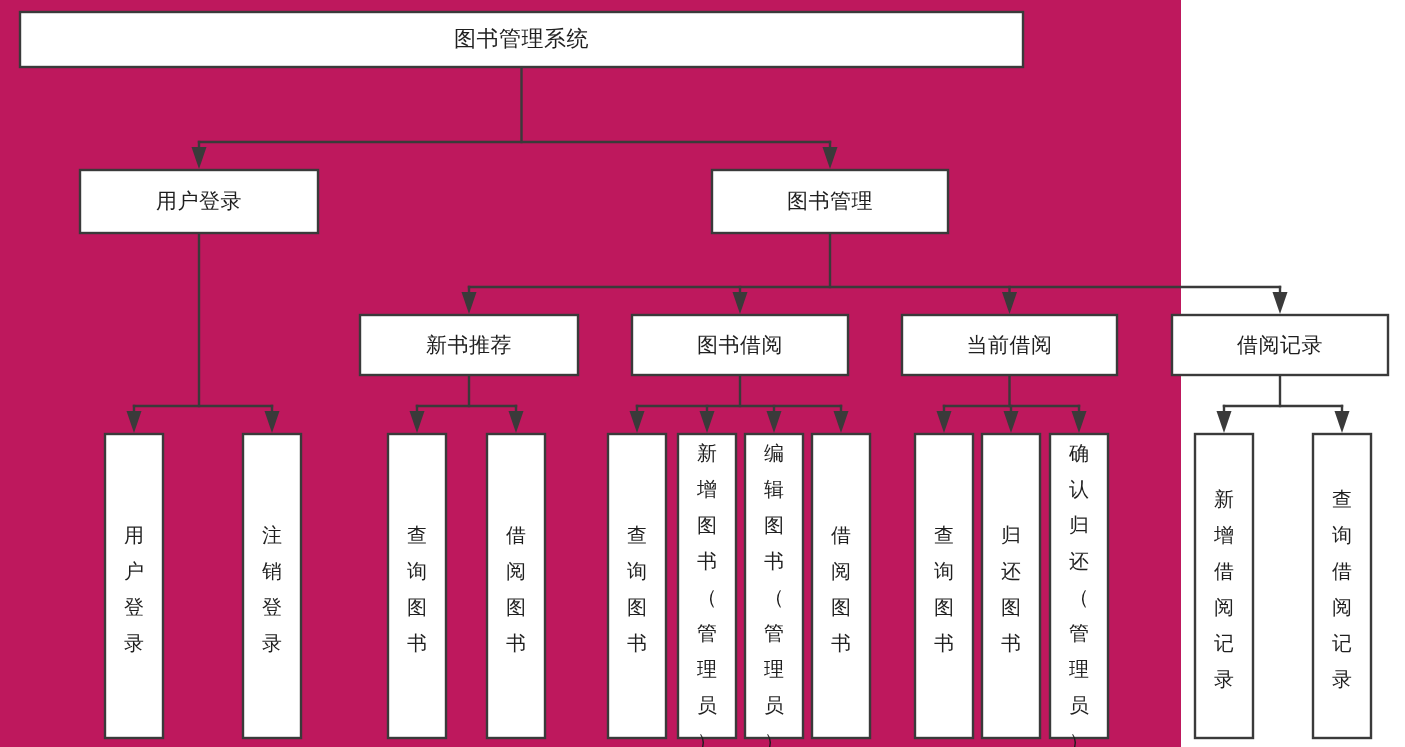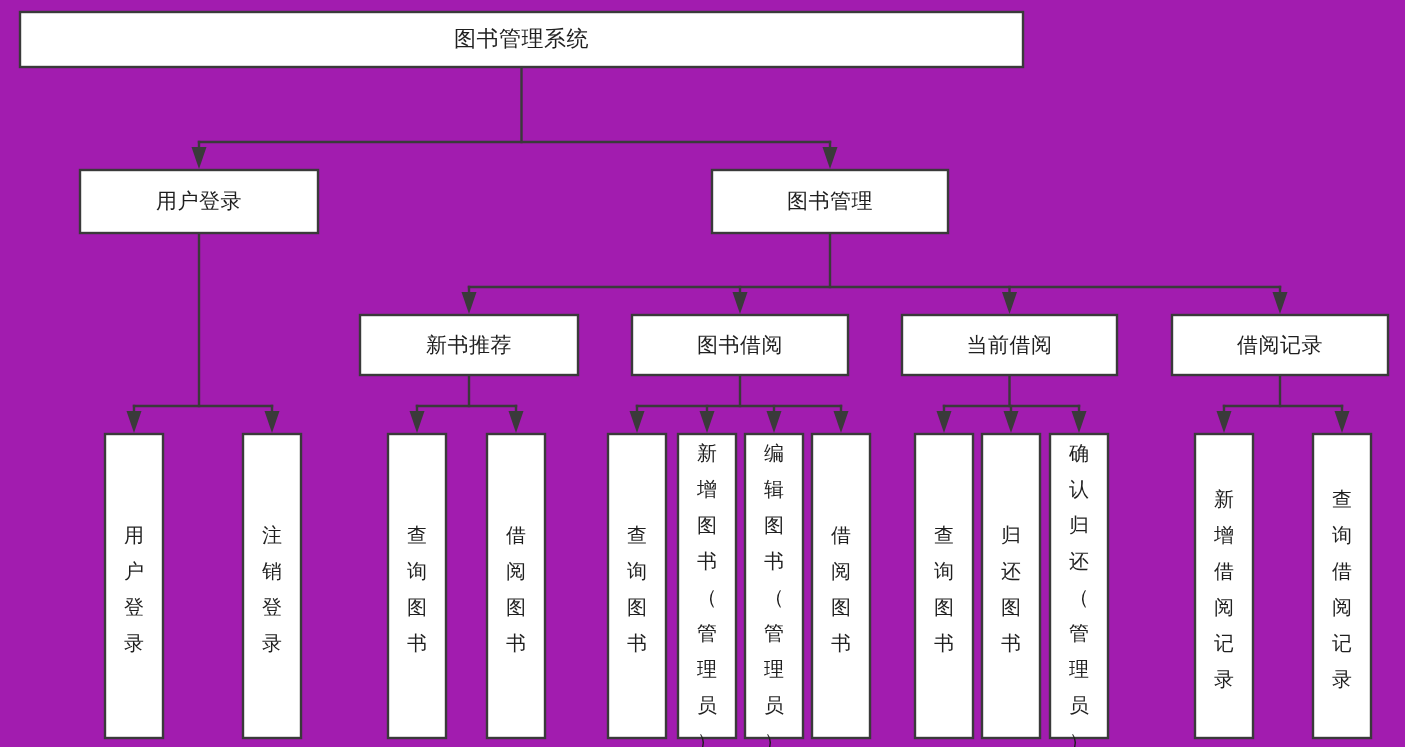--- a/index.html
+++ b/index.html
@@ -10,23 +10,23 @@
   }
   body {
     width: 1405px;
     height: 747px;
     font-family: "Liberation Sans", "DejaVu Sans", sans-serif;
     overflow: hidden;
     position: relative;
   }
   #diagram-root {
     position: relative;
-    width: 1405px;
+    width: 1181px;
     height: 747px;
-    background: #a21caf;
+    background: #be185d;
   }
   svg#tree-svg {
     position: absolute;
     left: 0;
     top: 0;
     width: 1405px;
     height: 747px;
     display: block;
   }
   .node-box {

